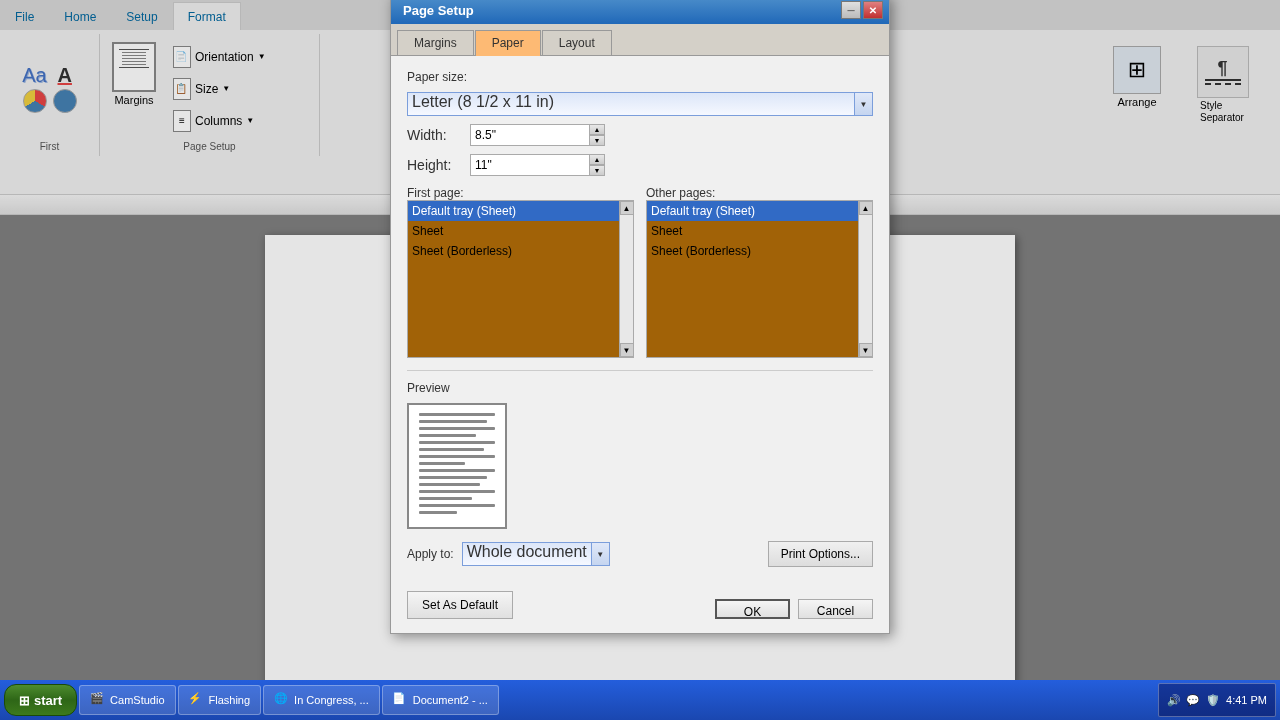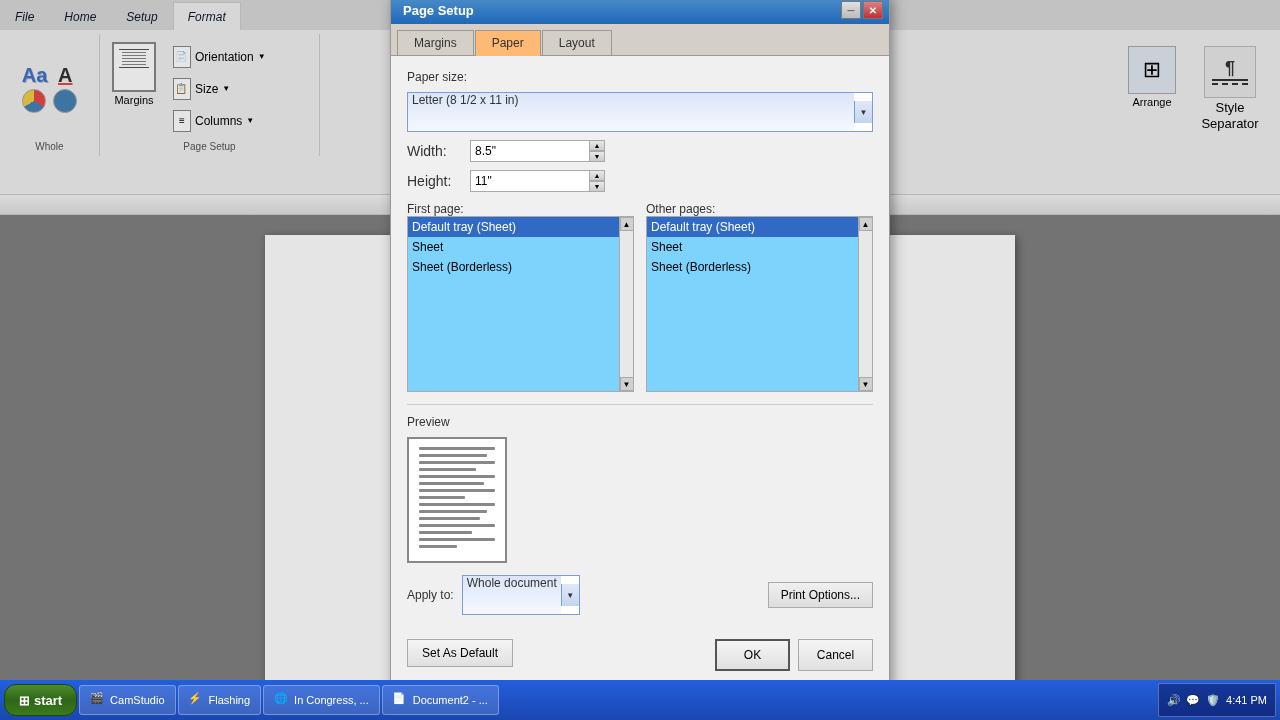--- a/index.html
+++ b/index.html
@@ -38,28 +38,27 @@
       align-items: flex-end;
       height: 30px;
       background: #d9d9d9;
       padding-left: 0;
     }
 
     .tab-item {
       padding: 5px 14px;
       font-size: 12px;
       cursor: pointer;
-      color: #0f172a;
+      color: #0369a1;
       background: #d9d9d9;
       border: 1px solid transparent;
       border-bottom: none;
       height: 28px;
       display: flex;
       align-items: center;
-      font-style: italic;
     }
     .tab-item.active {
       background: #f0f0f0;
       border-color: #ccc;
       border-bottom-color: #f0f0f0;
     }
 
     
     .ribbon-content {
       display: flex;
@@ -374,22 +373,22 @@
     }
 
     .source-label {
       font-size: 12px;
       color: #333;
       margin-bottom: 0;
     }
 
     .source-listbox {
       border: 1px solid #aaa;
-      background: #7dd3fc;
-      height: 176px;
+      background: #a16207;
+      height: 158px;
       overflow: hidden;
       position: relative;
     }
 
     .source-item {
       padding: 3px 4px;
       font-size: 12px;
       cursor: pointer;
     }
 
@@ -480,59 +479,59 @@
       background: linear-gradient(to bottom, #f0f0f0, #ddd);
       border: 1px solid #aaa;
       cursor: pointer;
       height: 26px;
     }
 
     
     .dialog-footer {
       display: flex;
       justify-content: space-between;
-      align-items: flex-start;
+      align-items: flex-end;
       padding: 10px 16px 14px;
       background: #f0f0f0;
     }
 
     .footer-left { }
 
     .footer-right {
       display: flex;
       gap: 8px;
     }
 
     .dialog-btn {
       padding: 4px 12px;
       font-size: 12px;
       background: linear-gradient(to bottom, #f5f5f5, #e0e0e0);
       border: 1px solid #aaa;
       cursor: pointer;
-      height: 32px;
+      height: 20px;
       min-width: 75px;
     }
 
     .dialog-btn.default-btn {
       border: 2px solid #555;
     }
 
     .set-default-btn {
       padding: 4px 14px;
       font-size: 12px;
       background: linear-gradient(to bottom, #f5f5f5, #e0e0e0);
       border: 1px solid #aaa;
       cursor: pointer;
       height: 28px;
     }
 
     
     .ribbon-aa {
       font-size: 20px;
-      font-weight: bold;
+      font-weight: normal;
       color: #4472c4;
       text-shadow: 1px 1px #a0b8e0;
     }
 
     .color-circle {
       width: 24px;
       height: 24px;
       border-radius: 50%;
       background: conic-gradient(#e84646 0deg 120deg, #4682b4 120deg 240deg, #f0d040 240deg 360deg);
       border: 1px solid #aaa;
@@ -549,23 +548,23 @@
     
     .combo-wrap {
       display: flex;
       align-items: center;
       border: 1px solid #7b9edb;
       background: white;
     }
 
     .combo-input {
       flex: 1;
-      height: 38px;
+      height: 22px;
       padding: 0 4px;
-      font-size: 12px;
+      font-size: 16px;
       border: none;
       outline: none;
       background: white;
       background: linear-gradient(to bottom, #dce6f8 0%, #f5f8ff 100%);
       color: #333;
     }
 
     .combo-btn {
       width: 18px;
       height: 22px;
@@ -599,21 +598,21 @@
       <div style="display:flex;gap:6px;align-items:center;flex:1;">
         <div style="display:flex;flex-direction:column;align-items:center;gap:2px;">
           <div class="ribbon-aa">Aa</div>
           <div class="color-circle"></div>
         </div>
         <div style="display:flex;flex-direction:column;align-items:center;gap:2px;">
           <div class="underline-a">A</div>
           <div style="width:24px;height:24px;border-radius:50%;background:#4682b4;border:1px solid #aaa;"></div>
         </div>
       </div>
-      <div class="ribbon-group-label">Whole</div>
+      <div class="ribbon-group-label">First</div>
     </div>
 
     <div style="display:flex;flex-direction:column;padding:4px 8px;border-right:1px solid #ccc;width:220px;">
       <div style="display:flex;gap:8px;flex:1;">
 
         <div style="display:flex;flex-direction:column;align-items:center;cursor:pointer;padding:4px;">
           <div style="width:44px;height:50px;background:white;border:2px solid #888;position:relative;padding:5px;display:flex;flex-direction:column;gap:2px;">
             <div style="height:1px;background:#555;width:100%;"></div>
             <div style="height:1px;background:#888;width:80%;margin-left:10%;"></div>
             <div style="height:1px;background:#888;width:80%;margin-left:10%;"></div>
@@ -655,21 +654,21 @@
       </div>
 
       <div class="style-sep-btn">
         <div style="width:52px;height:52px;background:#e8e8e8;border:1px solid #bbb;display:flex;align-items:center;justify-content:center;">
           <div style="display:flex;flex-direction:column;align-items:center;gap:2px;">
             <div style="font-size:18px;font-weight:bold;color:#333;line-height:1;">¶</div>
             <div style="width:36px;height:2px;background:#333;"></div>
             <div style="width:36px;height:0;border-top:2px dashed #333;"></div>
           </div>
         </div>
-        <div style="font-size:13px;text-align:center;margin-top:2px;max-width:60px;line-height:1.2;">Style Separator</div>
+        <div style="font-size:10px;text-align:left;margin-top:2px;max-width:60px;line-height:1.2;margin-left:15px;">Style Separator</div>
       </div>
     </div>
   </div>
 
   <div style="position:absolute;bottom:0;left:0;width:100%;height:20px;background:linear-gradient(to bottom,#f4f4f4,#e0e0e0);border-top:1px solid #ccc;"></div>
 </div>
 
 <div class="doc-area">
   <div class="doc-page"></div>
 </div>

